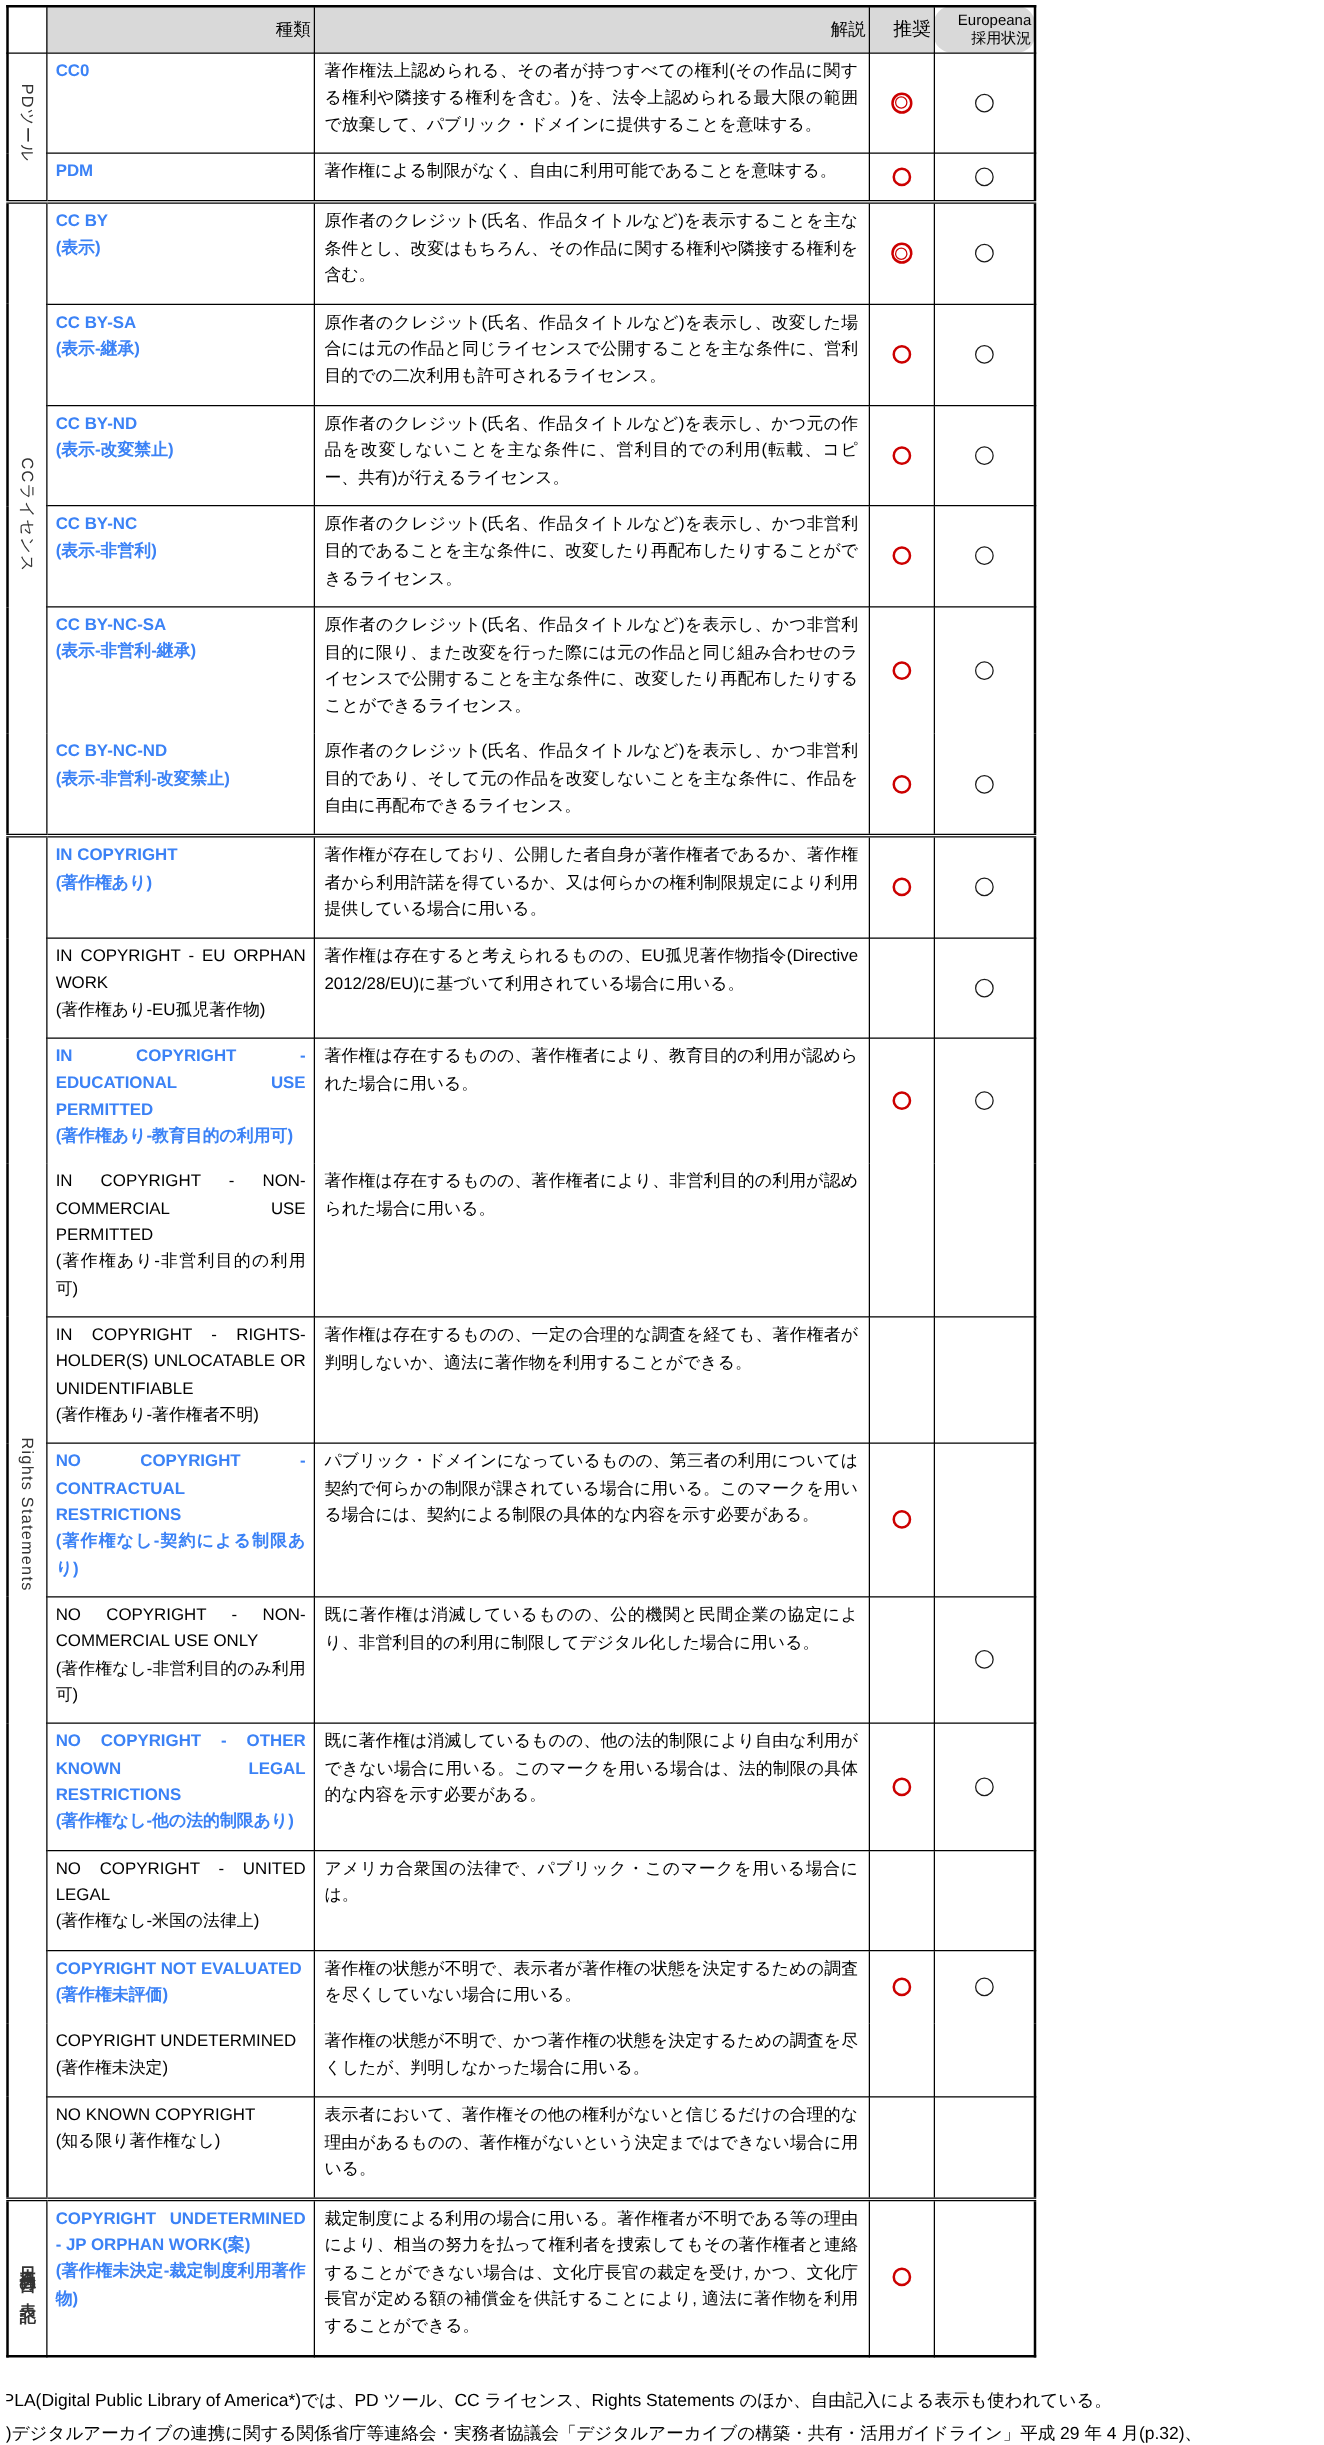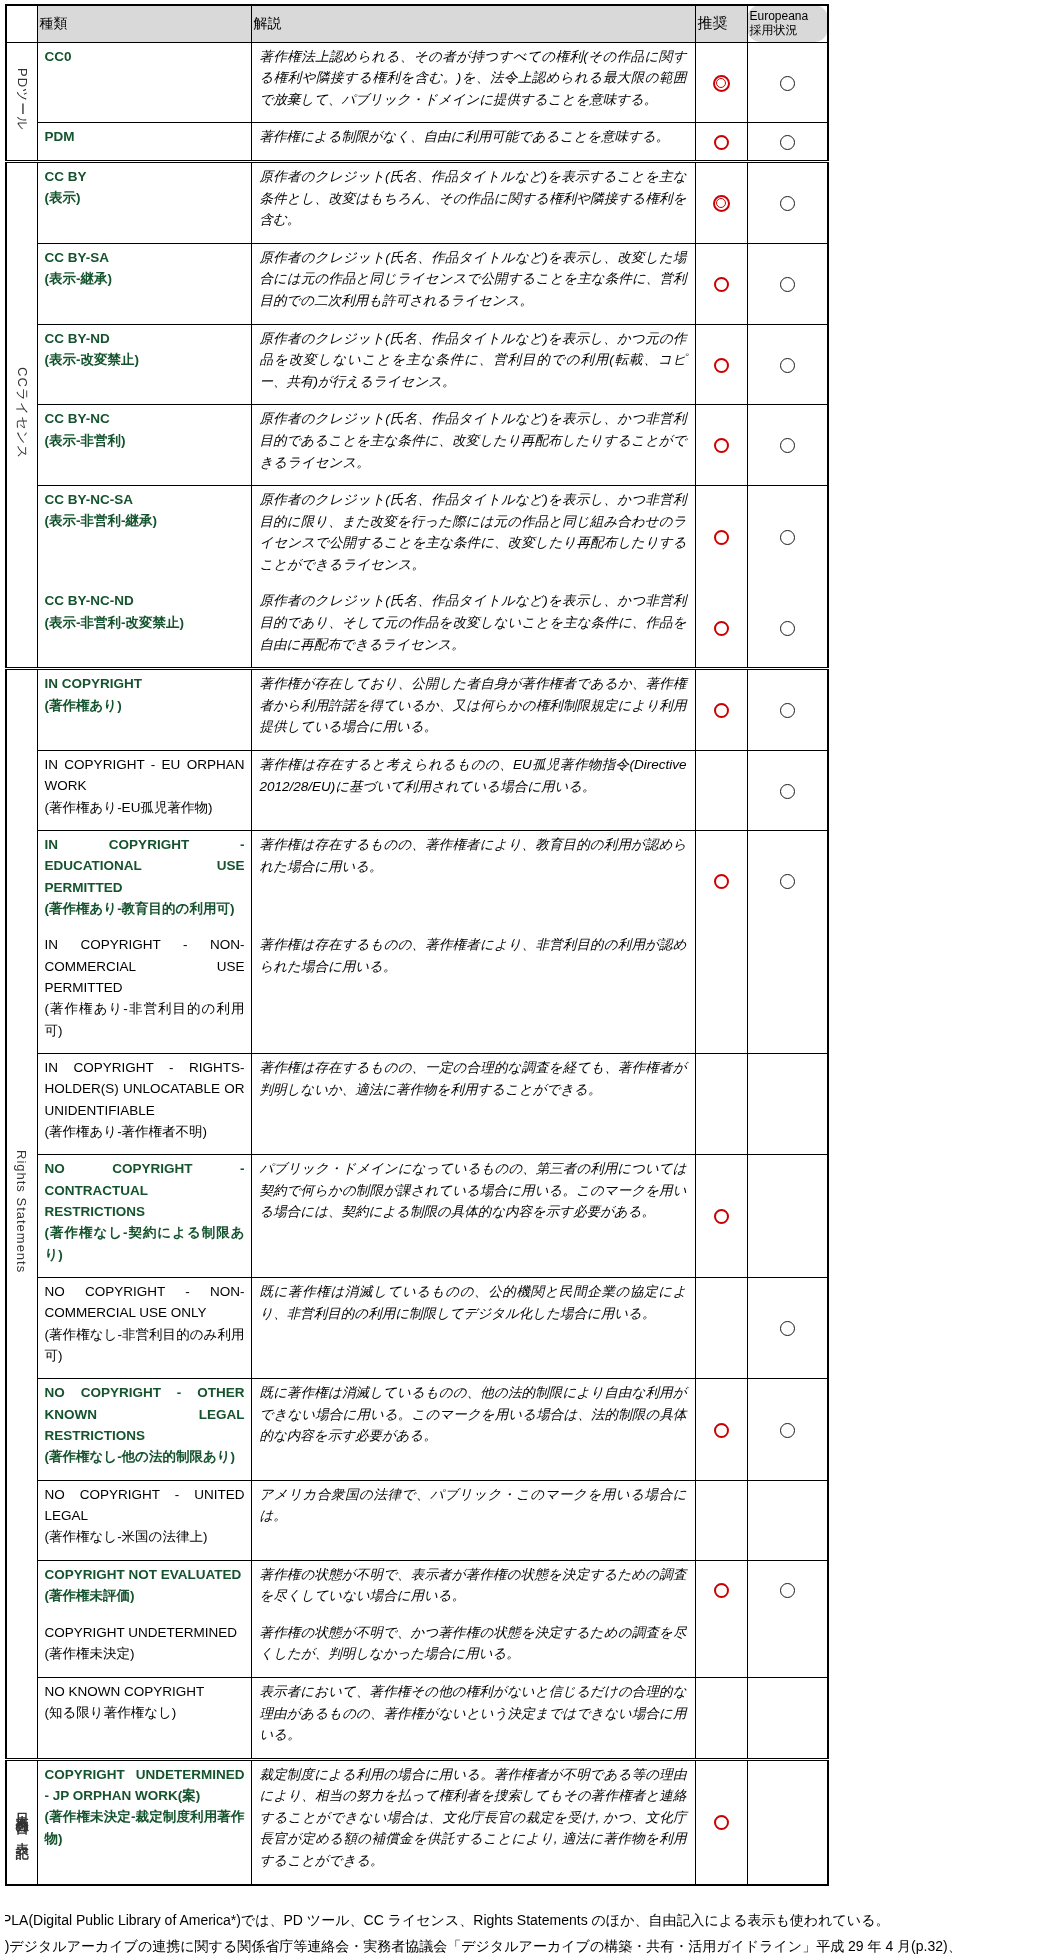--- a/index.html
+++ b/index.html
@@ -4,29 +4,29 @@
 <style>
   html,body{margin:0;padding:0;background:#ffffff;color:#000;
     font-family:"Liberation Sans","DejaVu Sans",sans-serif;}
   .page{width:1059px;box-sizing:border-box;padding:4px 0 30px 5px;}
   table.rights{border-collapse:collapse;table-layout:fixed;width:822px;
     border:2px solid #000;}
   col.c-group{width:31px}col.c-type{width:214px}col.c-desc{width:444px}
   col.c-rec{width:52px}col.c-eu{width:81px}
   th,td{border:1px solid #000;vertical-align:top;box-sizing:border-box;}
   thead th{background:#d9d9d9;font-weight:normal;font-size:14px;
-    text-align:left;vertical-align:middle;padding:4px 2px;height:28px;margin-left:15px;}
+    text-align:right;vertical-align:middle;padding:4px 2px;height:28px;margin-left:15px;}
   thead th.corner{background:#ffffff;}
   thead th.rec{font-weight:normal;font-size:15px;}
   thead th.eu{font-size:12px;line-height:1.15;border-radius:14px;}
   td.type{padding:3px 6px 12px 7px;font-size:13.5px;line-height:1.58;}
   td.type .lbl{text-align:justify;}
-  td.type.red .lbl{color:#14532d;font-weight:bold;}
+  td.type.red .lbl{color:#3b82f6;font-weight:bold;}
   td.desc{padding:3px 8px 12px 8px;font-size:13.5px;line-height:1.6;
-    text-align:justify;font-style:italic;}
+    text-align:justify;}
   td.mark{text-align:center;vertical-align:middle;padding:2px;}
   td.group{text-align:center;vertical-align:middle;padding:2px 0;}
   td.group span{display:inline-block;font-size:13px;color:#333;}
   .v-side span{writing-mode:vertical-rl;text-orientation:sideways;
     letter-spacing:1px;}
   .v-up span{writing-mode:vertical-rl;text-orientation:upright;
     letter-spacing:3px;font-weight:bold;color:#000;}
   tr.sec-start td{border-top:3px double #000;}
   tr.cont td{border-top-style:hidden;}
   .circ{display:inline-block;width:15px;height:15px;border-radius:50%;

